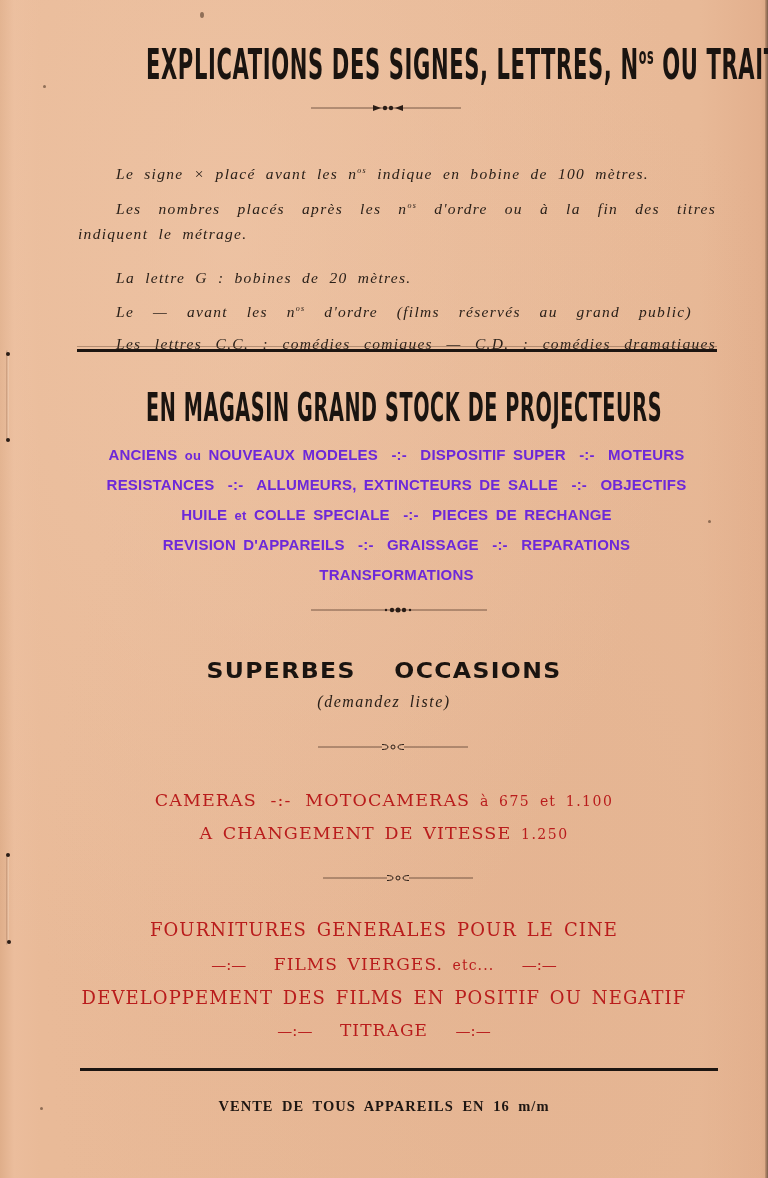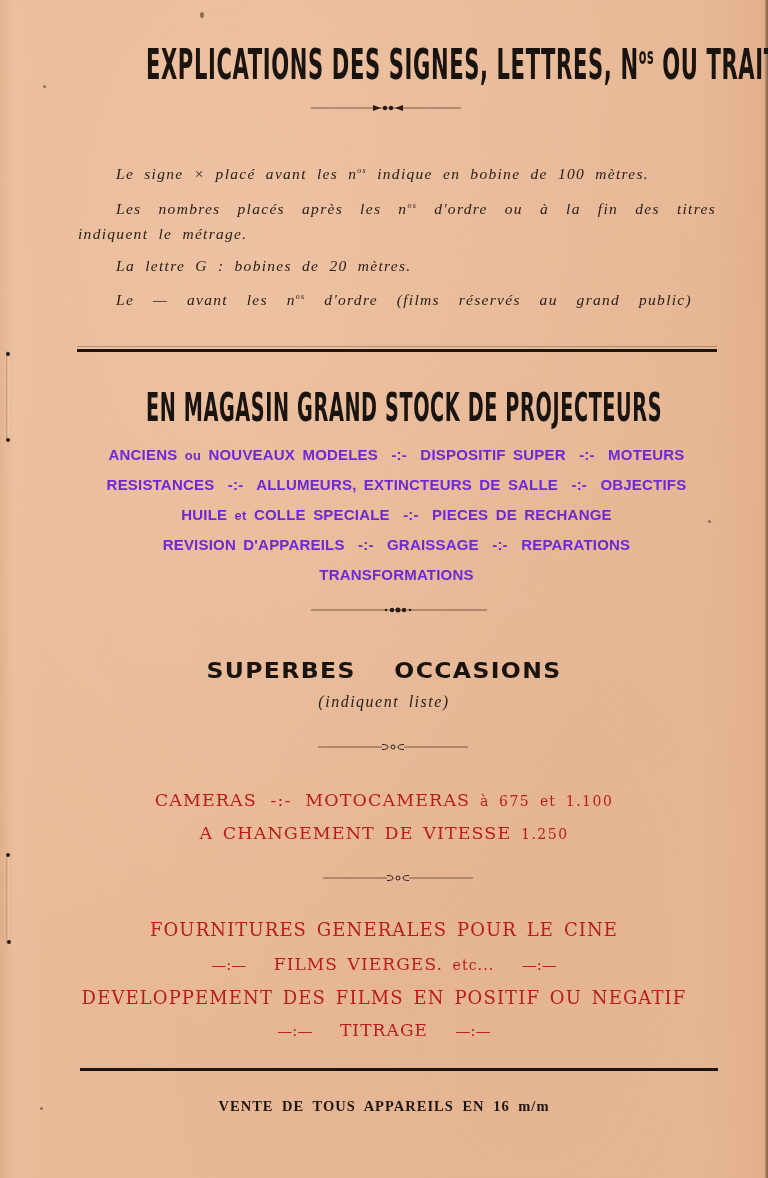--- a/index.html
+++ b/index.html
@@ -237,25 +237,28 @@
   <div class="explain">
     <p class="indent">
       <span>Le signe × placé avant les n</span><span class="sup">os</span><span> indique en bobine de 100 mètres.</span>
     </p>
     <p class="indent justify" style="margin-top:6px">
       <span>Les nombres placés après les n</span><span class="sup">os</span><span> d'ordre ou à la fin des titres</span>
     </p>
     <p>
       <span>indiquent le métrage.</span>
     </p>
-    <p class="indent" style="margin-top:6px">
+    <p class="indent" style="margin-top:18px">
       <span>La lettre G : bobines de 20 mètres.</span>
     </p>
     <p class="indent justify" style="margin-top:6px; padding-right:24px;">
       <span>Le — avant les n</span><span class="sup">os</span><span> d'ordre (films réservés au grand public)</span>
+    </p>
+    <p class="indent justify" style="margin-top:6px">
+      <span>Les lettres C.C. : comédies comiques — C.D. : comédies dramatiques</span>
     </p>
   </div>
 
   <div class="rule-double" style="top:346px">
     <div class="thin"></div>
     <div class="thick"></div>
   </div>
 
   <div class="block headline h2">EN MAGASIN GRAND STOCK DE PROJECTEURS</div>
 
@@ -300,21 +303,21 @@
       <line x1="0" y1="5" x2="176" y2="5" stroke="#5a4030" stroke-width="0.8"></line>
       <circle cx="75" cy="5" r="1.2" fill="#2a1d16"></circle>
       <circle cx="81" cy="5" r="2.2" fill="#2a1d16"></circle>
       <circle cx="87" cy="5" r="2.5" fill="#2a1d16"></circle>
       <circle cx="93" cy="5" r="2.2" fill="#2a1d16"></circle>
       <circle cx="99" cy="5" r="1.2" fill="#2a1d16"></circle>
     </svg>
   </div>
 
   <div class="block occ-title">SUPERBES OCCASIONS</div>
-  <div class="block occ-sub">(indiquent liste)</div>
+  <div class="block occ-sub">(demandez liste)</div>
 
   <div class="ornament" style="left:318px;top:742px;">
     <svg width="150" height="10" viewBox="0 0 150 10">
       <line x1="0" y1="5" x2="64" y2="5" stroke="#5a4030" stroke-width="0.8"></line>
       <path d="M64 2.5 Q70 2.5 70 5 Q70 7.5 64 7.5" fill="none" stroke="#2a1d16" stroke-width="1"></path>
       <circle cx="75" cy="5" r="2" fill="none" stroke="#2a1d16" stroke-width="1"></circle>
       <path d="M86 2.5 Q80 2.5 80 5 Q80 7.5 86 7.5" fill="none" stroke="#2a1d16" stroke-width="1"></path>
       <line x1="86" y1="5" x2="150" y2="5" stroke="#5a4030" stroke-width="0.8"></line>
     </svg>
   </div>

